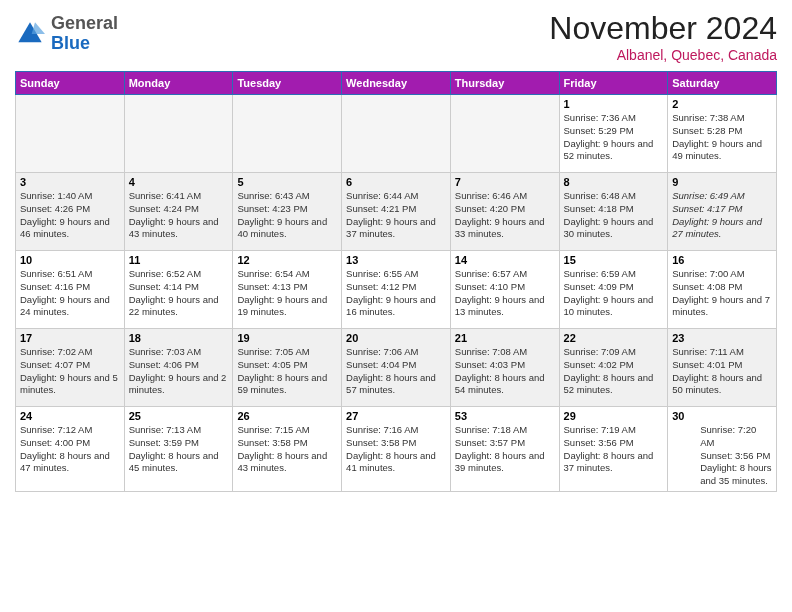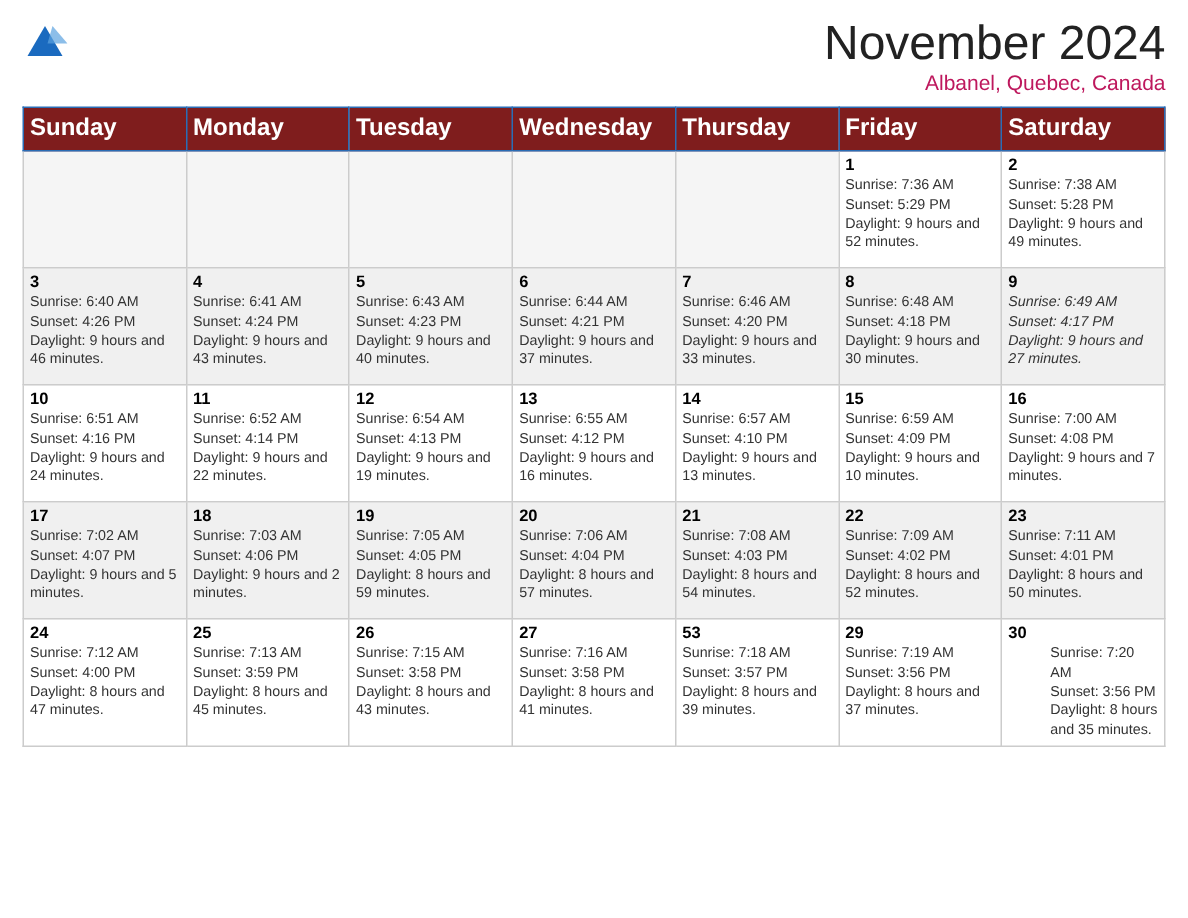--- a/index.html
+++ b/index.html
@@ -51,25 +51,25 @@
     .location {
       font-size: 14px;
       color: #be185d;
     }
     .calendar {
       width: 100%;
       border-collapse: collapse;
       font-size: 10px;
     }
     .calendar th {
-      background: #7f1d1d;
+      background: #a21caf;
       color: #fff;
       padding: 5px 4px;
       text-align: left;
-      font-size: 16px;
+      font-size: 11px;
       font-weight: bold;
       border: 1px solid #2a6db5;
     }
     .calendar td {
       border: 1px solid #ccc;
       vertical-align: top;
       padding: 3px 4px;
       width: calc(100% / 7);
       height: 78px;
       background: #fff;
@@ -95,20 +95,24 @@
 </head>
 <body>
 
 <div class="container">
   <div class="header">
     <div class="logo">
       <svg class="logo-icon" width="36" height="36" viewBox="0 0 36 36">
         <polygon points="18,4 32,28 4,28" fill="#1a6abf"></polygon>
         <polygon points="24,4 36,18 20,18" fill="#5ba3e0" opacity="0.7"></polygon>
       </svg>
+      <div class="logo-text">
+        <span class="logo-general">General</span>
+        <span class="logo-blue">Blue</span>
+      </div>
     </div>
     <div class="title-section">
       <div class="month-title">November 2024</div>
       <div class="location">Albanel, Quebec, Canada</div>
     </div>
   </div>
 
   <table class="calendar">
     <thead>
       <tr>
@@ -138,21 +142,21 @@
           <td>
             <span class="day-num">2</span>
             <div class="day-info" style="white-space: pre-line;">Sunrise: 7:38 AM
 Sunset: 5:28 PM
 Daylight: 9 hours and 49 minutes.</div>
           </td>
         </tr>
         <tr class="row-shade">
           <td>
             <span class="day-num">3</span>
-            <div class="day-info" style="white-space: pre-line;">Sunrise: 6:40 AM
+            <div class="day-info" style="white-space: pre-line;">Sunrise: 1:40 AM
 Sunset: 4:26 PM
 Daylight: 9 hours and 46 minutes.</div>
           </td>
           <td>
             <span class="day-num">4</span>
             <div class="day-info" style="white-space: pre-line;">Sunrise: 6:41 AM
 Sunset: 4:24 PM
 Daylight: 9 hours and 43 minutes.</div>
           </td>
           <td>

